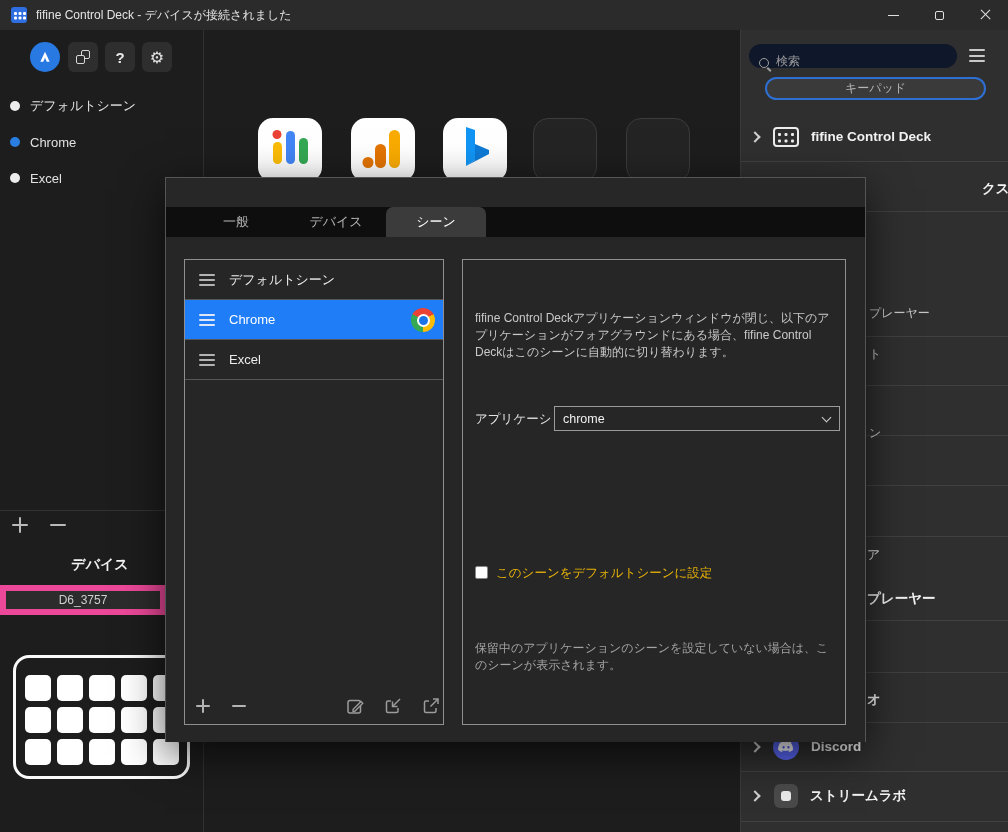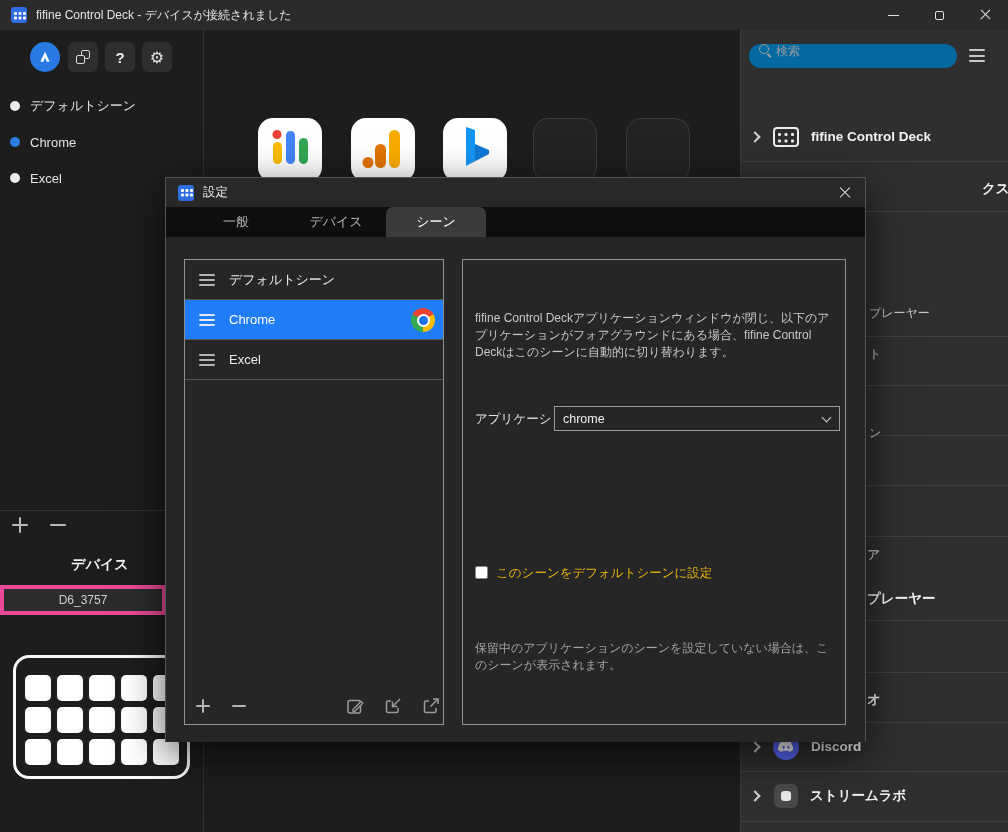--- a/index.html
+++ b/index.html
@@ -34,33 +34,33 @@
   .radio-dot { width:10px; height:10px; border-radius:50%; background:#ececec; margin-right:10px; flex:none; }
   .scene-row.sel .radio-dot { background:#2a7de1; }
   .scene-label { font-size:13px; color:#e2e2e2; }
 
   
   .divider-left { position:absolute; left:0; top:510px; width:203px; height:1px; background:#333; }
   .pm { position:absolute; top:516px; width:18px; height:18px; }
   .pm .h { position:absolute; left:1px; top:8px; width:16px; height:2px; background:#b9b9b9; border-radius:1px; }
   .pm .v { position:absolute; left:8px; top:1px; width:2px; height:16px; background:#b9b9b9; border-radius:1px; }
   .device-heading { position:absolute; left:0; top:556px; width:200px; text-align:center; font-size:14px; font-weight:bold; color:#f2f2f2; }
-  .device-btn { position:absolute; left:0; top:585px; width:166px; height:30px; background:#2c2c2c; border:4px solid #ec4899; display:flex; align-items:center; justify-content:center; font-size:12px; color:#cfcfcf; }
+  .device-btn { position:absolute; left:0; top:585px; width:166px; height:30px; background:#2c2c2c; border:6px solid #ec4899; display:flex; align-items:center; justify-content:center; font-size:12px; color:#cfcfcf; }
   .keypad-outline { position:absolute; left:13px; top:655px; width:177px; height:124px; border:3px solid #fafafa; border-radius:16px; }
   .keypad-grid { position:absolute; left:9px; top:17px; display:grid; grid-template-columns:repeat(5,26px); grid-gap:6px; }
   .kkey { width:26px; height:26px; background:#fff; border-radius:5px; }
   .vdiv { position:absolute; left:203px; top:30px; width:1px; height:802px; background:#313131; }
 
   
   .app-tile { position:absolute; top:118px; width:64px; height:64px; border-radius:15px; background:#fff; z-index:1; display:flex; align-items:center; justify-content:center; }
   .app-tile.empty { background:#242424; border:1px solid #3c3c3c; }
 
   
   .sidebar { position:absolute; left:740px; top:30px; width:268px; height:802px; background:#2f2f2f; border-left:1px solid #3b3b3b; z-index:2; }
-  .search { position:absolute; left:8px; top:14px; width:208px; height:24px; border-radius:12px; background:#0369a1; display:flex; align-items:flex-start; padding:0 10px; }
+  .search { position:absolute; left:8px; top:14px; width:208px; height:24px; border-radius:12px; background:#0f172a; display:flex; align-items:flex-end; padding:0 10px; }
   .mag { position:relative; width:10px; height:10px; border:1.6px solid #9e9e9e; border-radius:50%; flex:none; margin-right:7px; }
   .mag::after { content:""; position:absolute; left:8px; top:8px; width:5px; height:1.6px; background:#9e9e9e; transform:rotate(45deg); transform-origin:0 0; }
   .search-input { background:none; border:none; outline:none; color:#ddd; font-size:12px; width:150px; font-family:inherit; }
   .search-input::placeholder { color:#9b9b9b; }
   .list-ico { position:absolute; left:228px; top:19px; width:16px; height:14px; }
   .list-ico .b { position:absolute; left:0; width:16px; height:2px; background:#c9c9c9; border-radius:1px; }
   .keypad-pill { position:absolute; left:24px; top:47px; width:221px; height:23px; border-radius:13px; background:#3a3a3a; border:2px solid #2d6fd3; display:flex; align-items:center; justify-content:center; font-size:12px; color:#b5b5b5; }
   .sb-row { position:absolute; left:0; width:268px; display:flex; align-items:center; padding-left:10px; }
   .chev { width:8px; height:8px; border-right:2px solid #cfcfcf; border-bottom:2px solid #cfcfcf; transform:rotate(-45deg); flex:none; }
   .kb-ico { position:relative; width:26px; height:20px; border:2px solid #ececec; border-radius:4px; flex:none; margin-left:14px; }
@@ -229,20 +229,21 @@
   <div class="sidebar">
     <div class="search">
       <span class="mag"></span>
       <input class="search-input" placeholder="検索" style="">
     </div>
     <div class="list-ico">
       <i class="b" style="top:0"></i>
         <i class="b" style="top:5.5px"></i>
         <i class="b" style="top:11px"></i>
     </div>
+    <div class="keypad-pill">キーパッド</div>
 
     <div class="sb-row" style="top:82px;height:49px">
       <span class="chev"></span>
       <span class="kb-ico">
           <i class="dots"></i>
         </span>
       <span class="sb-label">fifine Control Deck</span>
     </div>
 
     <div class="sb-div" style="top:131px"></div>
@@ -279,30 +280,20 @@
     <div class="sb-row" style="top:741px;height:50px">
       <span class="chev"></span>
       <span class="slabs-ico">
           <i></i>
         </span>
       <span class="sb-label">ストリームラボ</span>
     </div>
   </div>
 
   <div class="dialog">
-    <div class="dlg-titlebar">
-      <span class="deck-ico">
-          <i class="dots"></i>
-        </span>
-      <span class="dlg-title">設定</span>
-      <div class="dlg-close">
-          <span class="a"></span>
-          <span class="b"></span>
-        </div>
-    </div>
 
     <div class="dlg-tabs">
       <div class="dlg-tab" style="left:20px">一般</div>
       <div class="dlg-tab" style="left:120px">デバイス</div>
       <div class="dlg-tab active" style="left:220px">シーン</div>
     </div>
 
     <div class="dlg-body">
 
       <div class="scene-panel">

